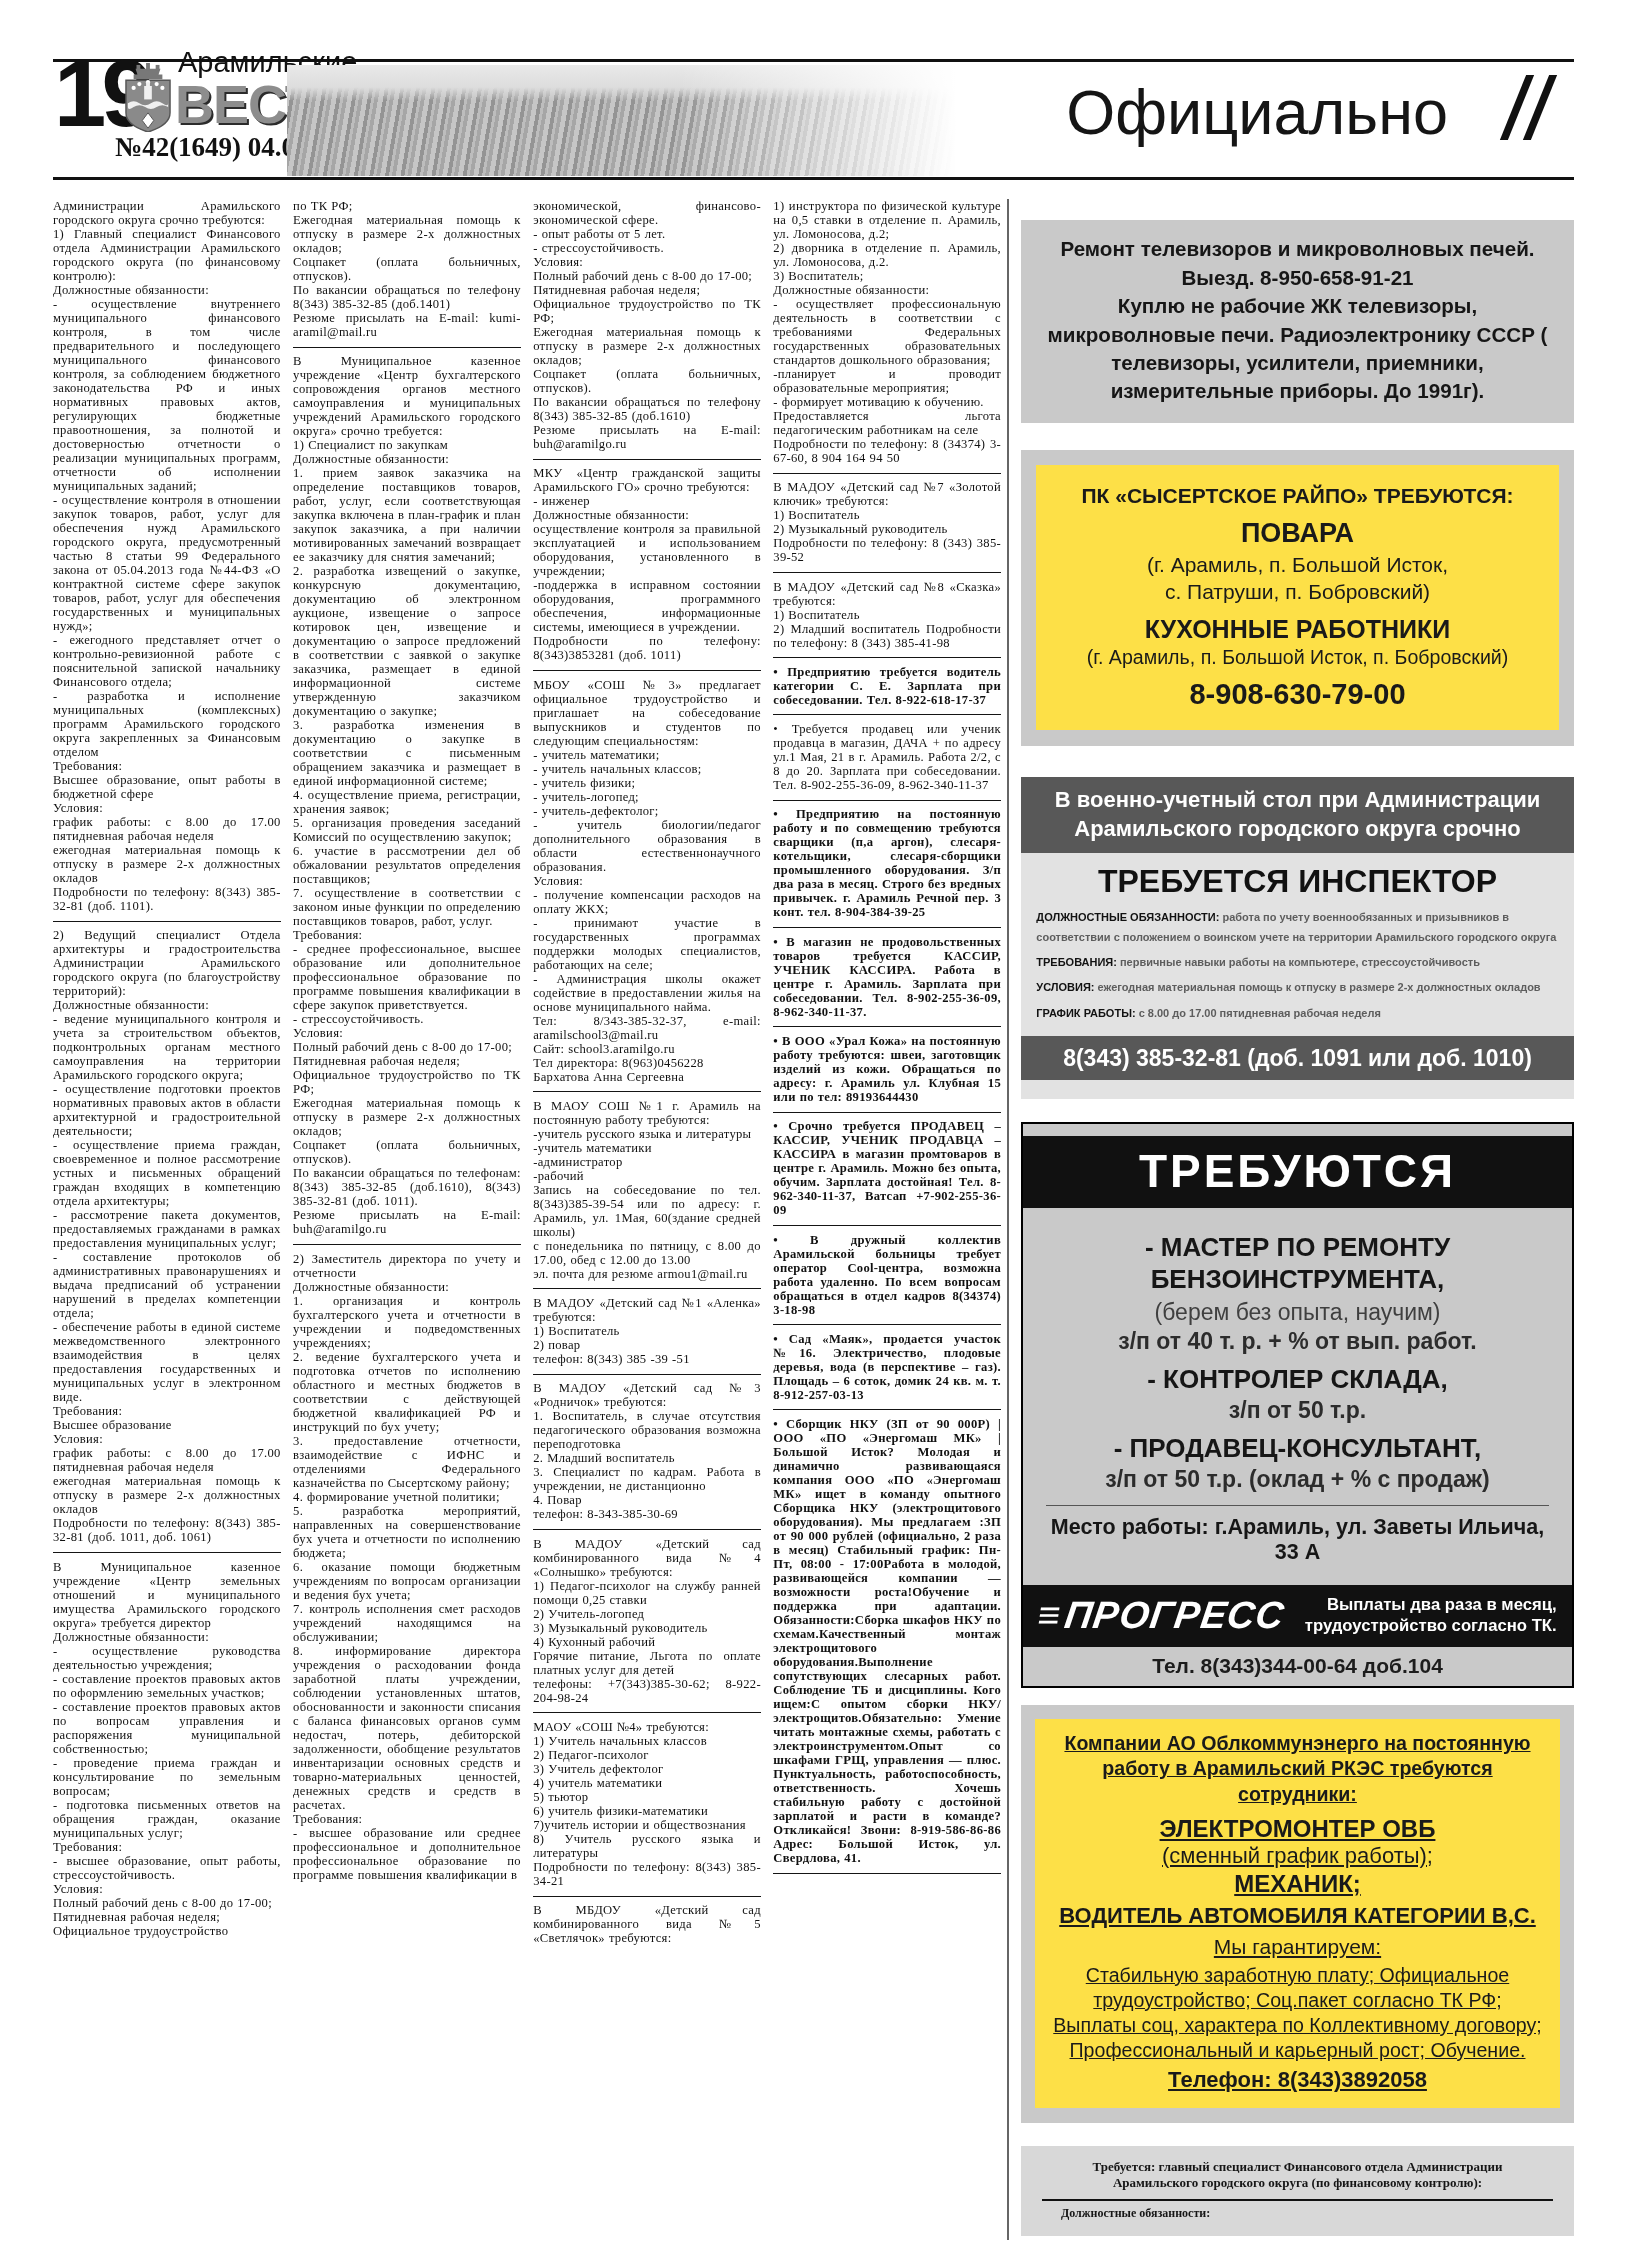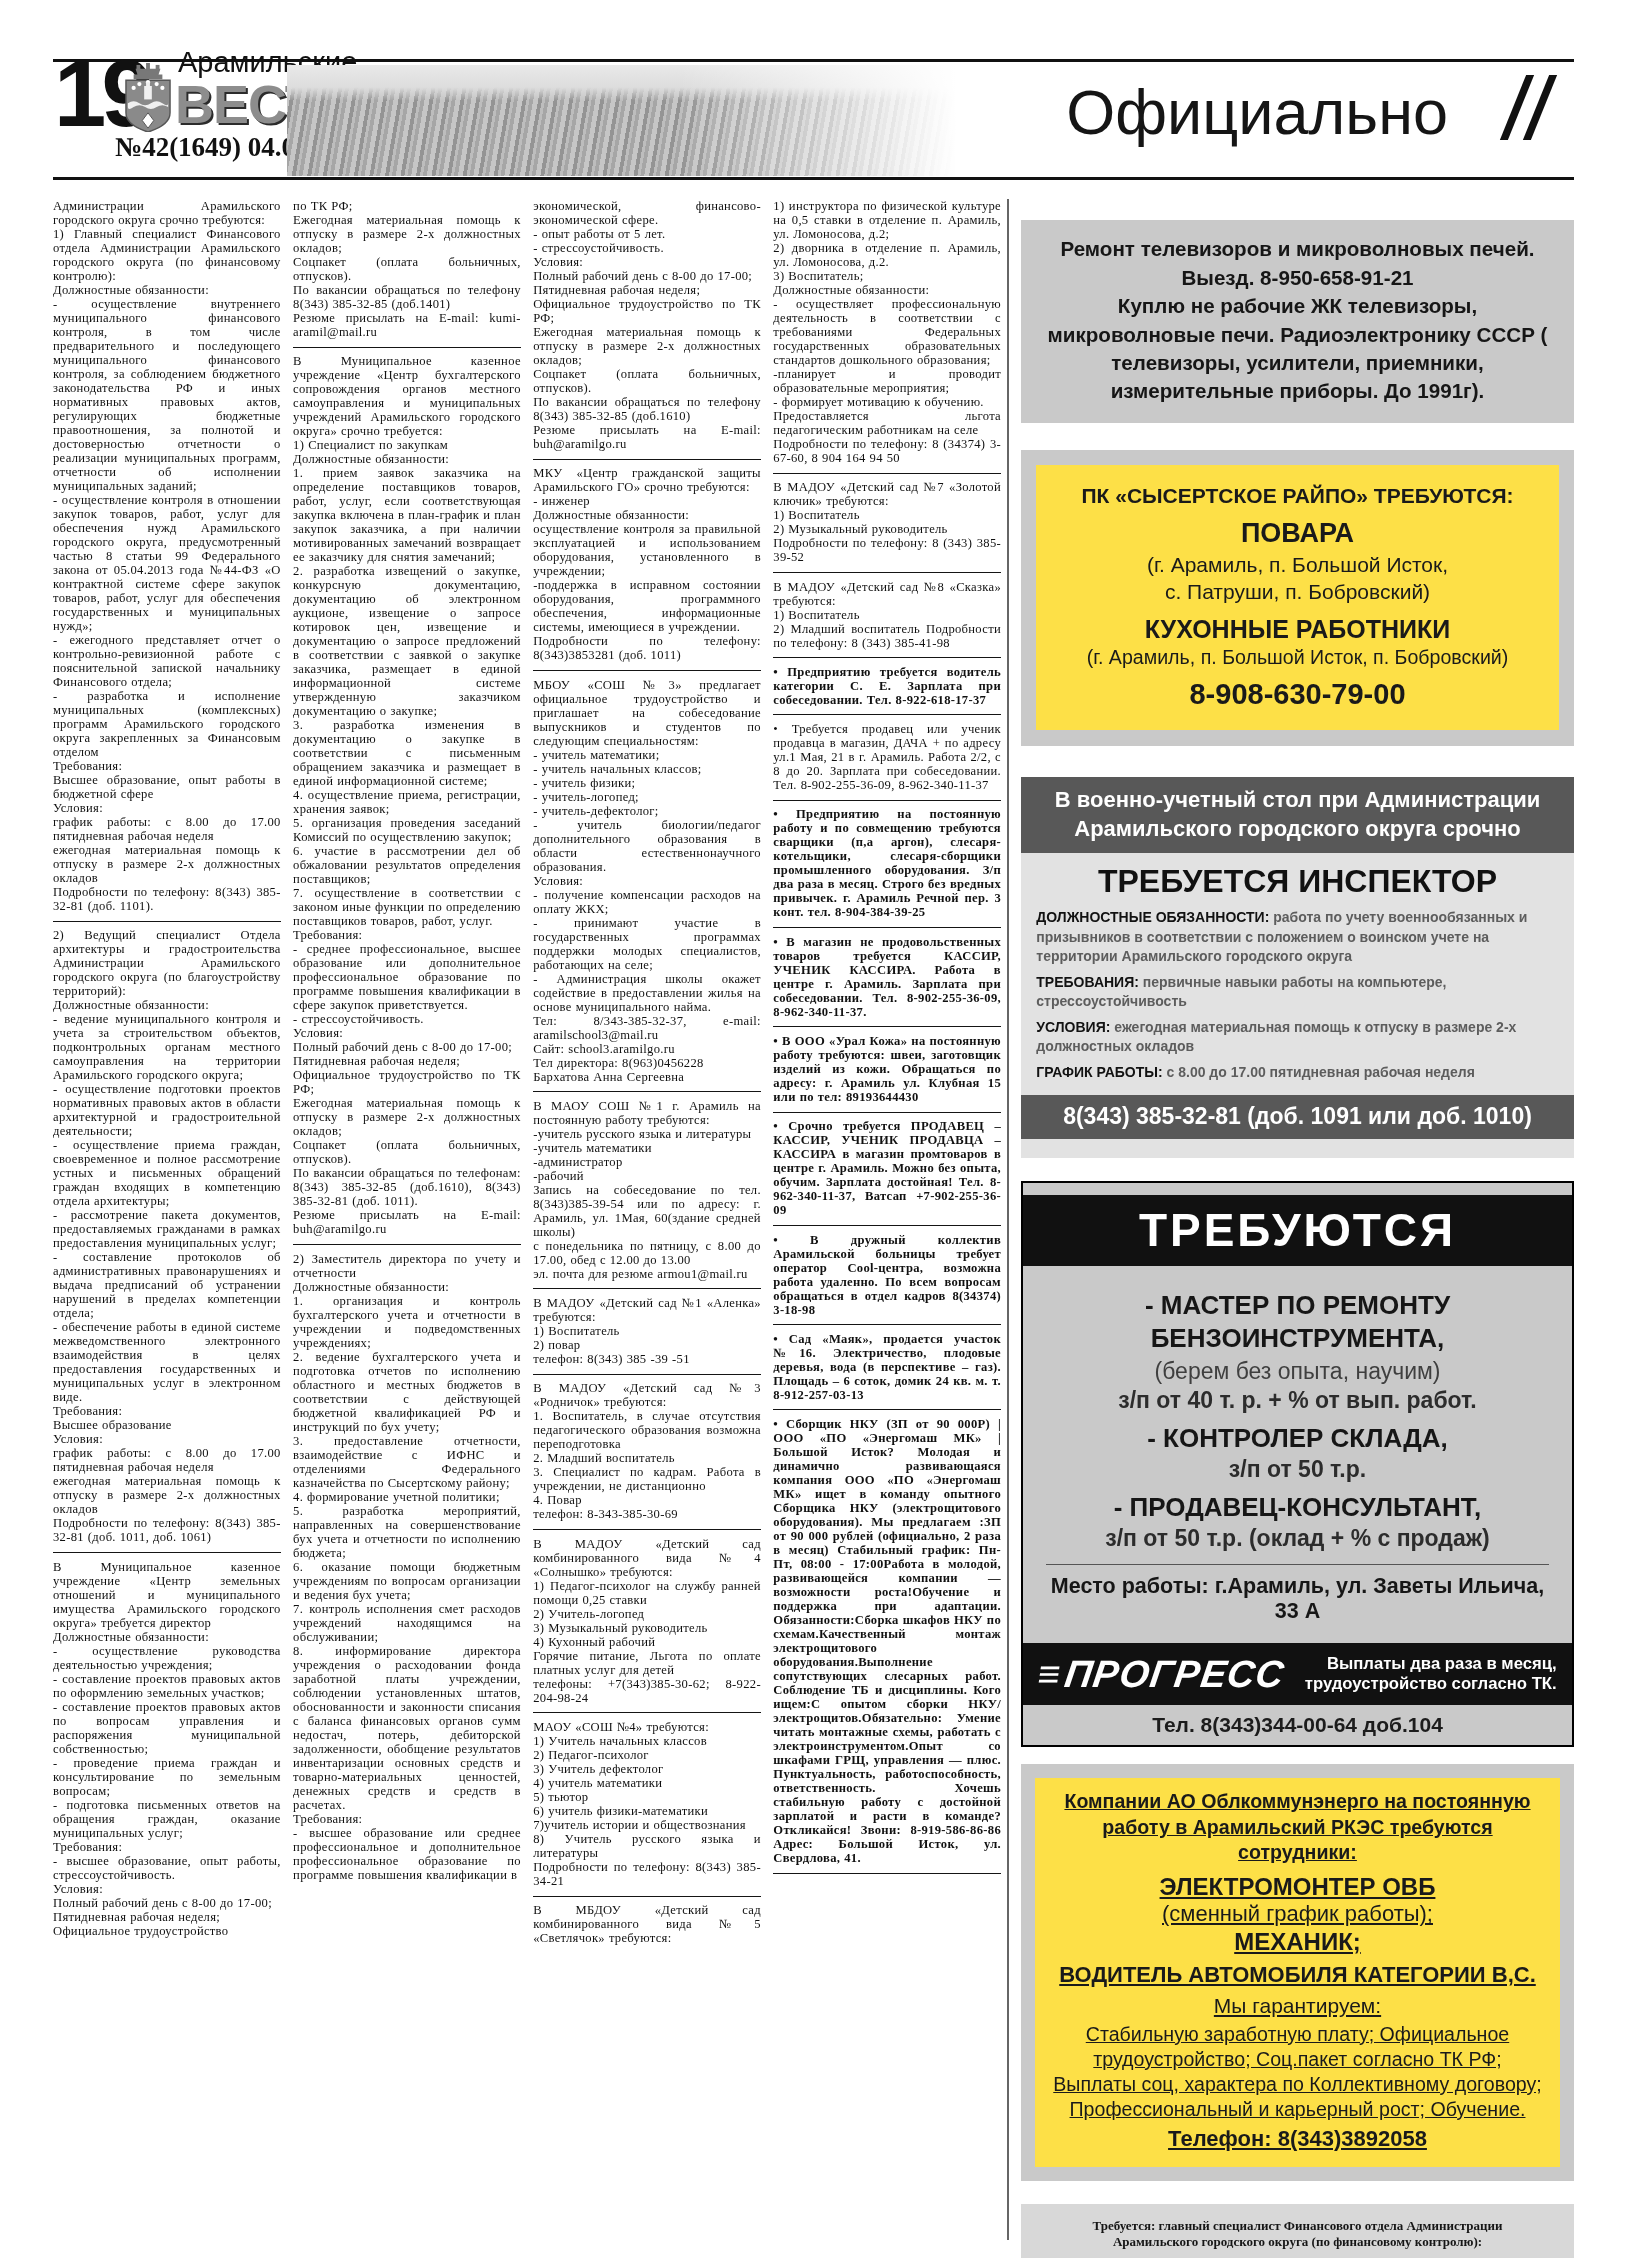--- a/index.html
+++ b/index.html
@@ -49,21 +49,21 @@
   #ad-raipo .job1{font-weight:bold;font-size:27px;margin:5.7px 0 1.9px;}
   #ad-raipo .loc{font-size:21px;line-height:1.3;}
   #ad-raipo .job2{font-weight:bold;font-size:25px;margin:9.6px 0 1.9px;}
   #ad-raipo .loc2{font-size:19.6px;}
   #ad-raipo .ph{font-weight:bold;font-size:29px;margin-top:9.6px;}
   
   #ad-inspector{margin-top:31px;background:#e2e2e2;padding-bottom:19px;}
   #ad-inspector .band{background:#585858;color:#fff;font-weight:bold;font-size:22px;
                       line-height:1.3;text-align:center;padding:9.6px 13.4px;}
   #ad-inspector .big{font-weight:bold;font-size:32px;text-align:center;padding:9.6px 0 5.7px;color:#111;}
-  #ad-inspector .row{padding:2.9px 15.3px;font-size:14px;line-height:19.6px;font-weight:bold;color:#5d5d5d;}
+  #ad-inspector .row{padding:2.9px 15.3px;font-size:11px;line-height:19.6px;font-weight:bold;color:#5d5d5d;}
   #ad-inspector .row b{color:#121212;}
   #ad-inspector .phband{background:#585858;color:#fff;font-weight:bold;font-size:23px;
                         text-align:center;padding:8.6px 5.7px;margin-top:9.6px;}
   
   #ad-progress{margin-top:23px;border:2.9px solid #000;background:#c9c9c9;}
   #ad-progress .strip{height:12.4px;background:#c9c9c9;}
   #ad-progress .title{background:#111;color:#fff;text-align:center;font-weight:800;
                       font-size:46px;letter-spacing:2.9px;padding:7.6px 0 9.6px;}
   #ad-progress .body{padding:15.3px 17px 9.6px;text-align:center;color:#161616;}
   #ad-progress .job{font-weight:bold;font-size:26px;line-height:1.25;margin-top:7.6px;}

